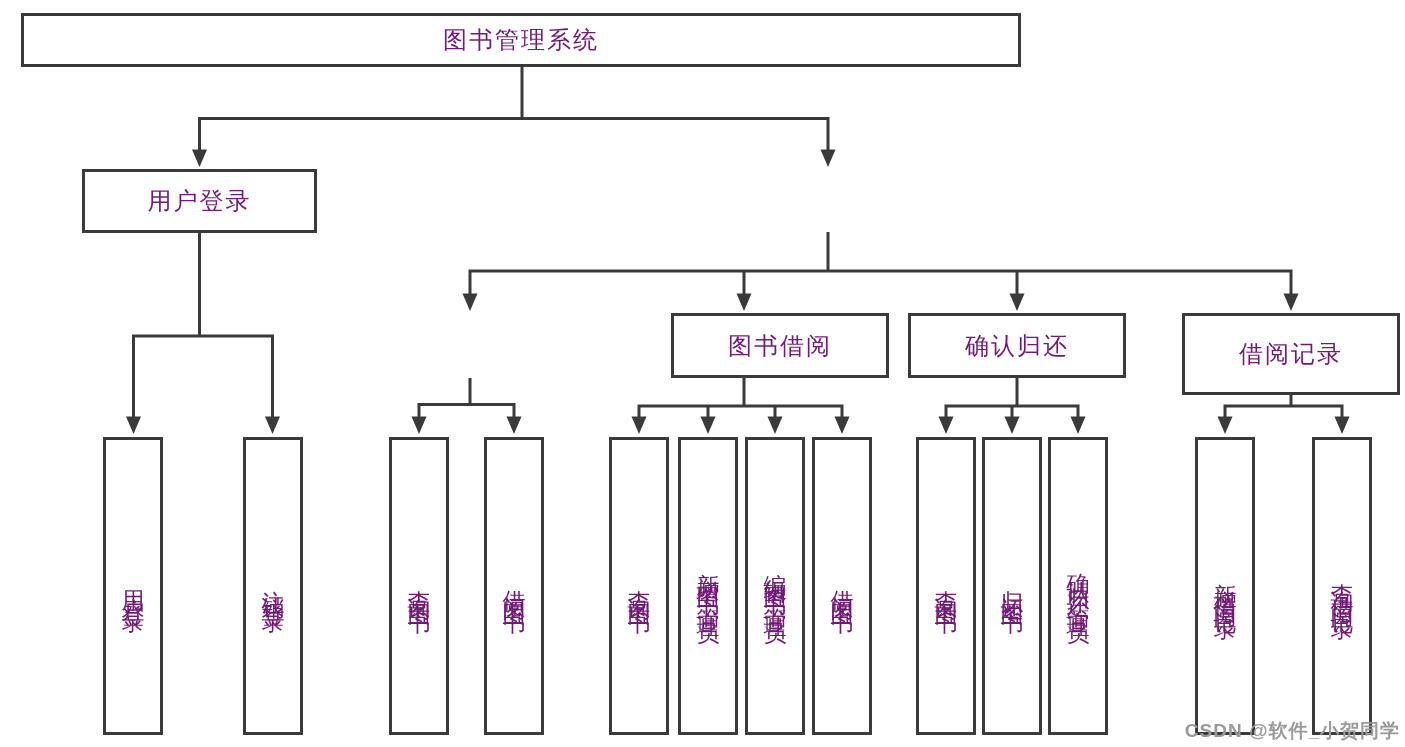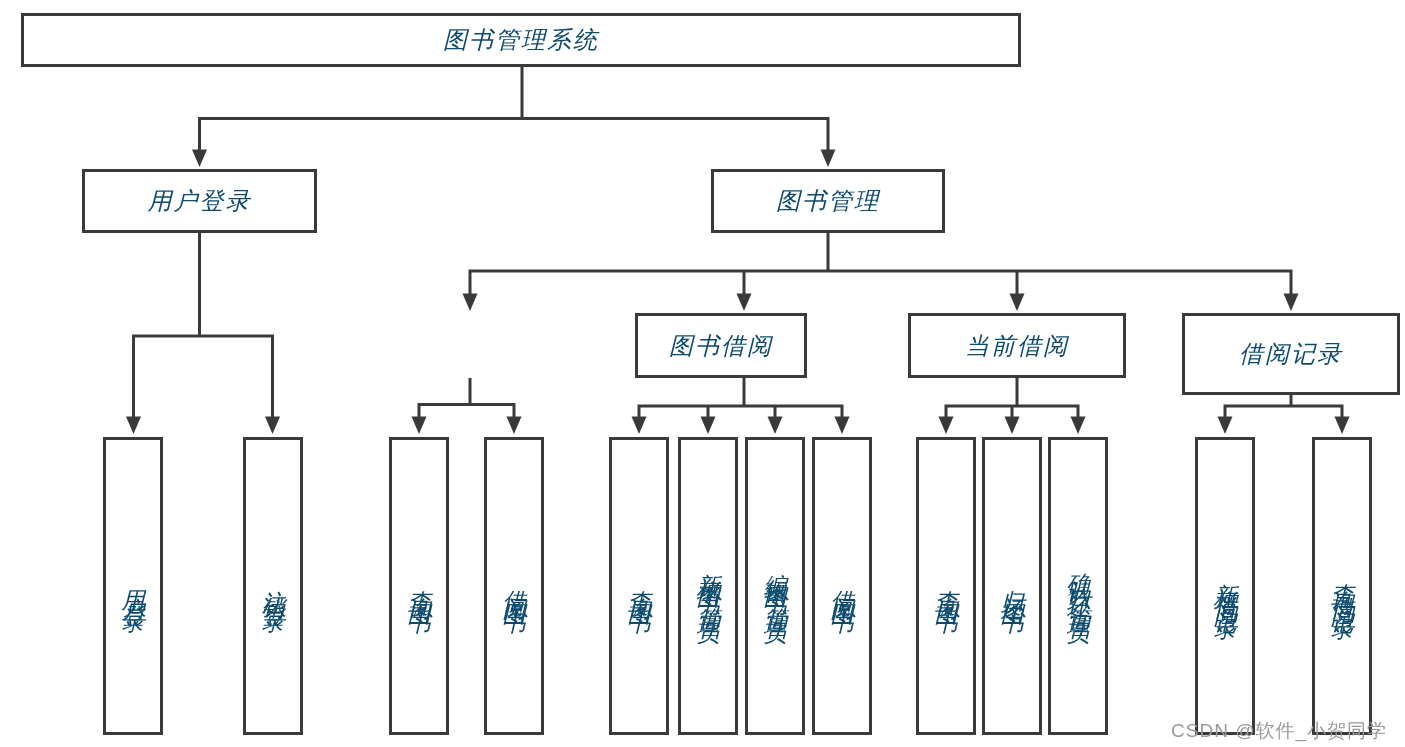--- a/index.html
+++ b/index.html
@@ -16,37 +16,37 @@
     position:absolute;
     box-sizing:border-box;
     border:3px solid #3a3a3a;
     background:#ffffff;
     display:flex;align-items:center;justify-content:center;
   }
   .node .lbl{
     font-size:24px;
     letter-spacing:2px;
     white-space:nowrap;
-    color:#0c4a6e;
-    font-style:italic;
+    color:#701a75;
   }
   .node.v .lbl{
     writing-mode:vertical-rl;
     font-size:23px;
     letter-spacing:7px;
     line-height:1;
   }
   .watermark{
     position:absolute;
-    right:18px;bottom:3px;
+    right:5px;bottom:3px;
     font-size:19px;
     letter-spacing:1px;
     color:#9a9a9a;
     z-index:5;
     white-space:nowrap;
+    font-weight:bold;
   }
 </style>
 </head>
 <body>
 
 <div class="canvas">
 
   <svg class="wires" viewBox="0 0 1405 747" aria-hidden="true">
     <g fill="none" stroke="#3a3a3a" stroke-width="3">
       <path d="M522,67 V118.5 M199.5,118.5 H828 M199.5,117 V152 M828,117 V152"></path>
@@ -80,29 +80,26 @@
     </g>
   </svg>
 
   <div class="node" style="left:21px;top:13px;width:1000px;height:54px">
     <span class="lbl">图书管理系统</span>
   </div>
 
   <div class="node" style="left:82px;top:169px;width:235px;height:64px">
     <span class="lbl">用户登录</span>
   </div>
-  <div class="node" style="left:711px;top:169px;width:234px;height:64px">
-    <span class="lbl">图书管理</span>
-  </div>
 
-  <div class="node" style="left:635px;top:313px;width:172px;height:65px">
+  <div class="node" style="left:671px;top:313px;width:218px;height:65px">
     <span class="lbl">图书借阅</span>
   </div>
   <div class="node" style="left:908px;top:313px;width:218px;height:65px">
-    <span class="lbl">当前借阅</span>
+    <span class="lbl">确认归还</span>
   </div>
   <div class="node" style="left:1182px;top:313px;width:218px;height:82px">
     <span class="lbl">借阅记录</span>
   </div>
 
   <div class="node v" style="left:103px;top:437px;width:60px;height:298px">
     <span class="lbl">用户登录</span>
   </div>
   <div class="node v" style="left:243px;top:437px;width:60px;height:298px">
     <span class="lbl">注销登录</span>

